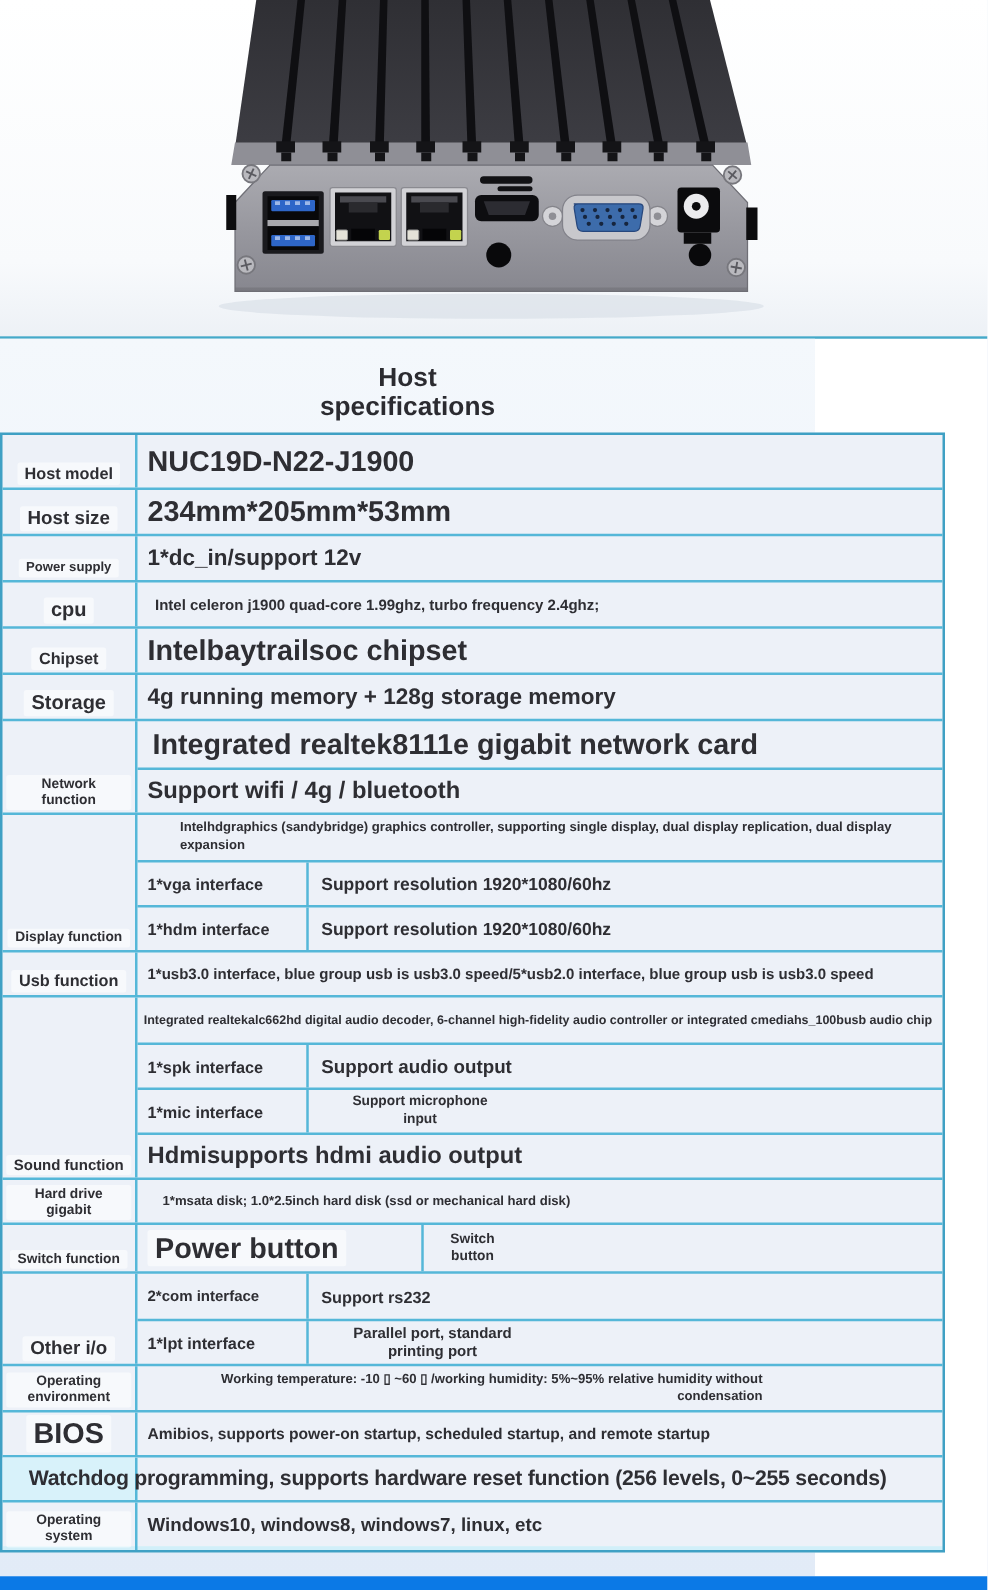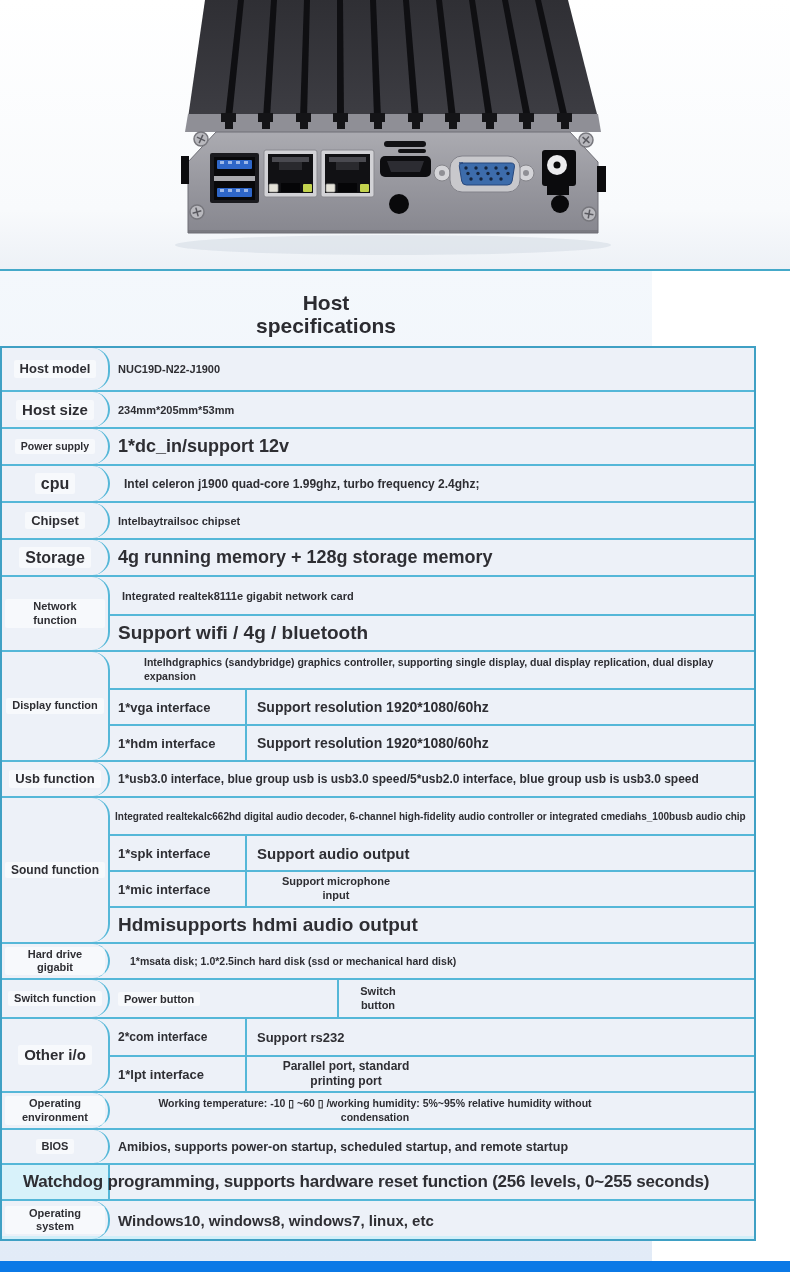--- a/index.html
+++ b/index.html
@@ -13,40 +13,40 @@
   
   .spec-section{width:652px;height:990px;background:linear-gradient(180deg,#f4f8fc 0%,#e9f0f9 55%,#e2ebf7 100%);box-sizing:border-box;}
   .title{margin:0;padding-top:20px;text-align:center;font-size:21px;line-height:23px;font-weight:700;color:#2b2b30;}
   .spec-table{
     width:756px;margin:9px auto 0;background:#edf1f8;
     border:2.5px solid #3fa0c4;box-sizing:border-box;
     box-shadow:inset 0 -3px 0 rgba(205,238,248,.9);
   }
   .row{display:flex;border-top:2px solid #55b7d8;box-sizing:border-box;}
   .row:first-child{border-top:none;}
-  .lbl{flex:0 0 108px;width:108px;border-right:2px solid #55b7d8;display:flex;align-items:center;justify-content:center;text-align:center;font-weight:700;padding:2px 3px;box-sizing:border-box;line-height:1.2;border-radius:18px;}
+  .lbl{flex:0 0 108px;width:108px;border-right:2px solid #55b7d8;display:flex;align-items:flex-end;justify-content:center;text-align:center;font-weight:700;padding:2px 3px;box-sizing:border-box;line-height:1.2;}
   .val{flex:1;display:flex;align-items:center;padding:2px 8px;box-sizing:border-box;}
   .sub{flex:1;display:flex;flex-direction:column;min-width:0;}
   .subrow{display:flex;align-items:center;box-sizing:border-box;}
   .subrow + .subrow{border-top:2px solid #55b7d8;}
   .k{flex:0 0 137px;border-right:2px solid #55b7d8;display:flex;align-items:center;padding:2px 8px;box-sizing:border-box;font-weight:700;align-self:stretch;}
   .k.wide{flex:0 0 229px;}
   .v{flex:1;display:flex;align-items:center;padding:2px 10px;box-sizing:border-box;font-weight:700;}
   .patch{background:rgba(255,255,255,.55);padding:1px 6px;border-radius:2px;}
   .b{font-weight:700;}
   .f10{font-size:10.5px}.f11{font-size:11px}.f12{font-size:12px}.f125{font-size:12.5px}
   .f13{font-size:13px}.f14{font-size:14px}.f15{font-size:15px}.f16{font-size:16px}
-  .f17{font-size:11px}.f18{font-size:18px}.f19{font-size:19px}
+  .f17{font-size:23px}.f18{font-size:18px}.f19{font-size:19px}
   .mh35{min-height:35px}.mh36{min-height:36px}.mh37{min-height:37px}.mh40{min-height:40px}.mh42{min-height:42px}
   .intro{width:100%;font-weight:700;font-size:10.5px;line-height:1.3;padding:3px 34px;box-sizing:border-box;}
   .intro-left{font-weight:700;font-size:10px;padding-left:5px;}
   .center-block{display:inline-block;text-align:center;font-weight:700;line-height:1.25;}
   .cb-mic{width:130px;margin-left:14px;font-size:11px;}
   .cb-lpt{width:170px;margin-left:4px;font-size:12px;}
-  .cb-env{width:470px;margin-left:22px;font-size:10.5px;}
+  .cb-env{width:470px;margin-left:22px;font-size:10.5px;text-align:right;}
   .row.watchdog{position:relative;align-items:center;min-height:36px;}
   .watchdog .hl{position:absolute;left:0;top:0;bottom:0;width:108px;background:#d8f2fa;border-right:2px solid #55b7d8;box-sizing:border-box;}
   .watchdog .full{position:relative;z-index:1;padding-left:21px;font-weight:700;font-size:17px;letter-spacing:-.2px;white-space:nowrap;}
   .bottom-bar{position:absolute;left:0;bottom:0;width:790px;height:11px;background:#0b79e6;}
 </style>
 </head>
 <body>
 
 <div class="photo-section">
   <svg width="790" height="269" viewBox="0 0 790 269">

